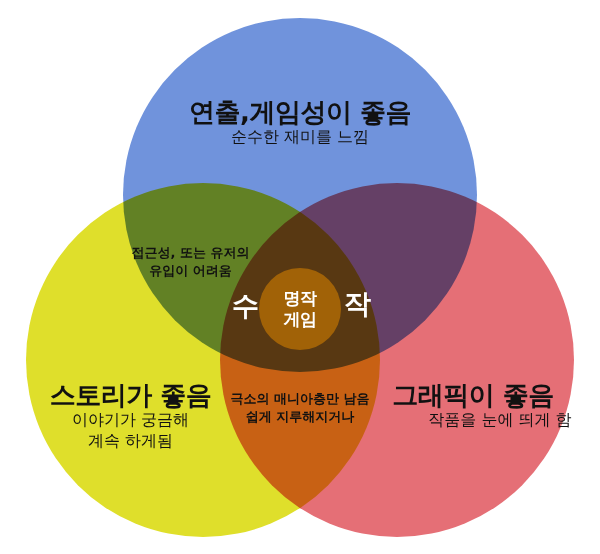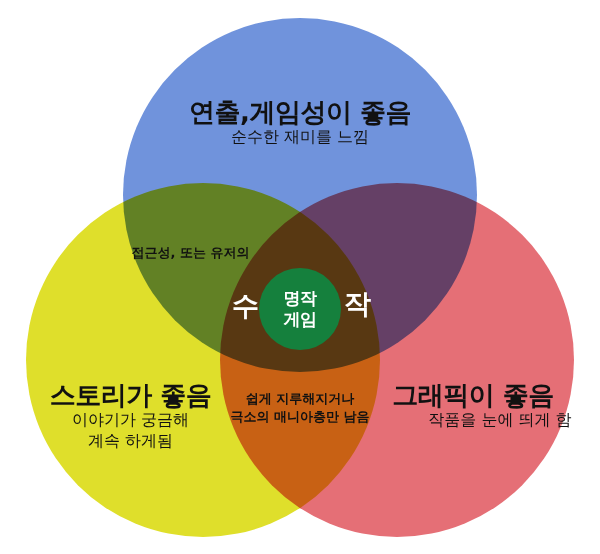--- a/index.html
+++ b/index.html
@@ -78,21 +78,21 @@
 </style>
 </head>
 <body>
 
 <div class="canvas">
 
   <div class="circle top" style="background: rgb(112, 147, 220);"></div>
   <div class="circle left" style="background: rgb(223, 223, 43);"></div>
   <div class="circle right" style="background: rgb(229, 111, 118);"></div>
 
-  <div class="center-dot" style="background: #15803d;">
+  <div class="center-dot" style="background: #a16207;">
     <div class="inner">
       <div>명작</div>
       <div>게임</div>
     </div>
   </div>
 
   <div class="side-char char-left">수</div>
   <div class="side-char char-right">작</div>
 
   <div class="labels">
@@ -104,22 +104,23 @@
     <div class="label subtitle left-subtitle">
       <div>이야기가 궁금해</div>
       <div>계속 하게됨</div>
     </div>
 
     <div class="label title right-title">그래픽이 좋음</div>
     <div class="label subtitle right-subtitle">작품을 눈에 띄게 함</div>
 
     <div class="label overlap-text w600 overlap-tl">
       <div>접근성, 또는 유저의</div>
+      <div>유입이 어려움</div>
     </div>
 
 
     <div class="label overlap-text w600 overlap-b">
+      <div>극소의 매니아층만 남음</div>
       <div>쉽게 지루해지거나</div>
-      <div>극소의 매니아층만 남음</div>
     </div>
 
   </div>
 </div>
 
 </body></html>

